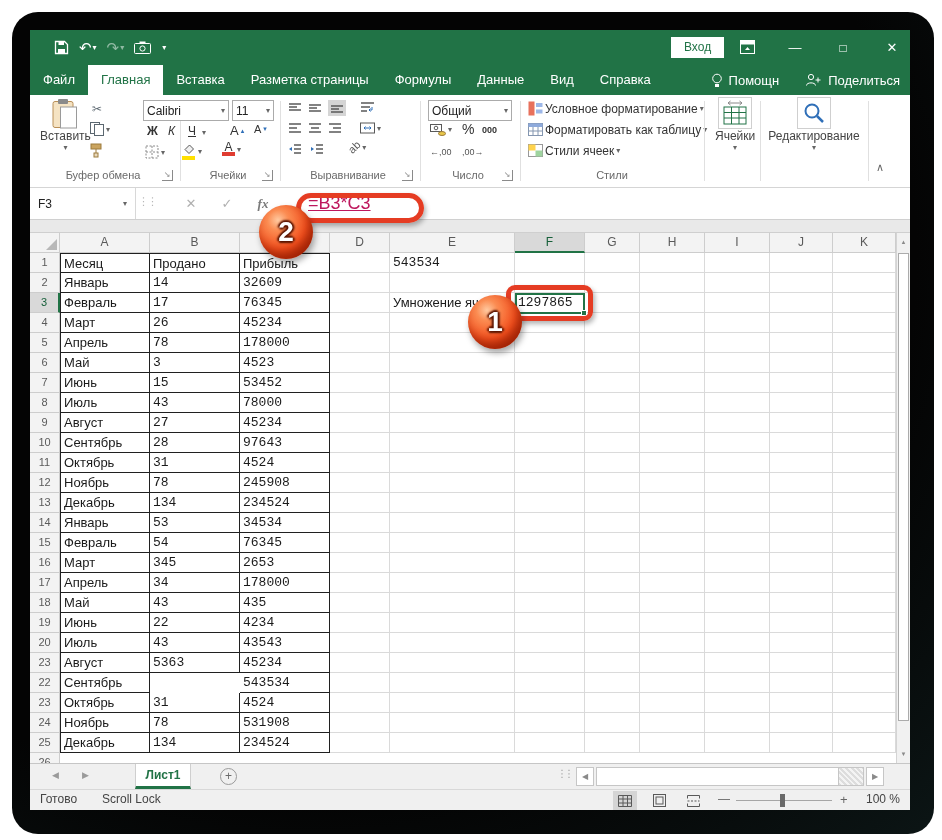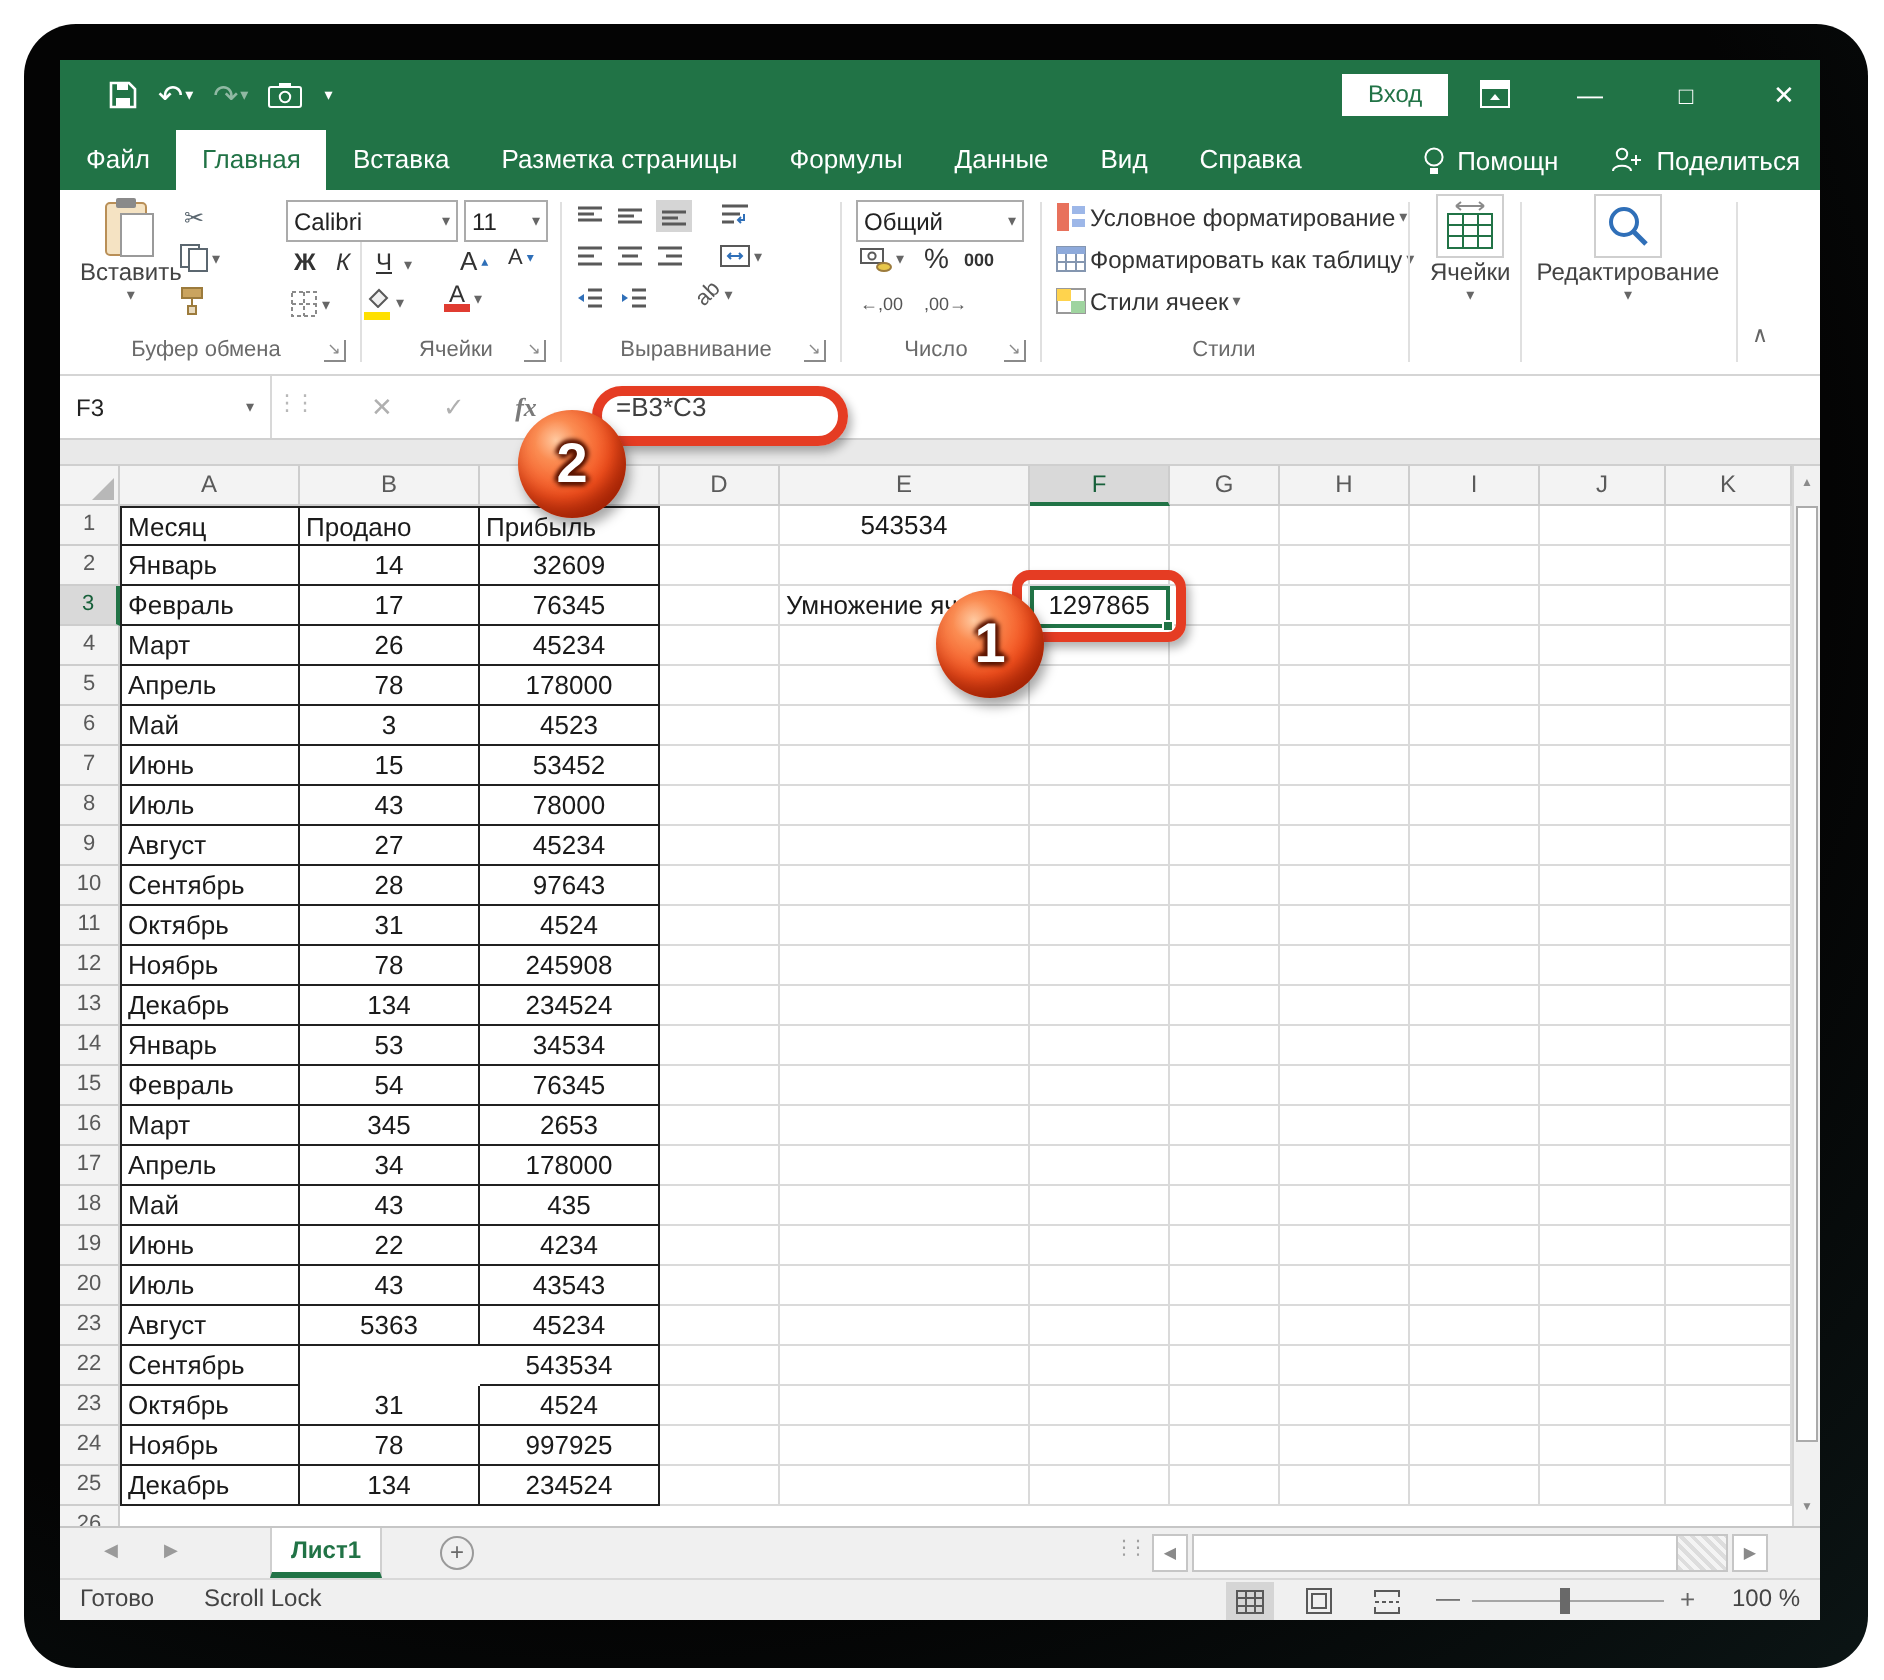--- a/index.html
+++ b/index.html
@@ -45,35 +45,35 @@
   .small9 { font-size:9px; color:#555; }
   .colorbar { display:block; width:13px; height:4px; margin-top:-1px; }
 
   
   .fbar { position:absolute; left:0; top:158px; width:880px; height:32px; background:#fff; border-bottom:1px solid #d0d0d0;padding-left:44px; }
   .namebox { position:absolute; left:0; top:0; width:106px; height:31px; border-right:1px solid #d8d8d8; display:flex; align-items:center; padding:0 8px; font-size:12px; color:#222; }
   .namebox .dd { margin-left:auto; font-size:8px; color:#666; }
   .fdots { position:absolute; left:108px; top:7px; color:#b8b8b8; font-size:11px; letter-spacing:-2px; }
   .fbtn { position:absolute; top:0; height:31px; width:30px; display:flex; align-items:center; justify-content:center; color:#b0b0b0; font-size:13px; }
   .fx { font-family:"Liberation Serif",serif; font-style:italic; font-weight:bold; color:#7a7a7a; }
-  .ftext { position:absolute; left:278px; top:0; height:31px; line-height:31px; font-size:13px; color:#404040; }
+  .ftext { position:absolute; left:278px; top:0; height:31px; line-height:31px; font-size:18px; color:#be185d;text-decoration:underline; }
   .fgap { position:absolute; left:0; top:190px; width:880px; height:13px; background:#e9e9e9; border-bottom:1px solid #cfcfcf; }
 
   
   .ghead { position:absolute; left:0; top:203px; width:866px; height:20px; display:flex; }
   .gbody { position:absolute; left:0; top:223px; width:866px; height:510px; overflow:hidden; }
   .grow { display:flex; height:20px; }
   .hc { background:#f3f3f3; border-right:1px solid #cdcdcd; border-bottom:1px solid #cdcdcd; font-size:12px; color:#5a5a5a; text-align:center; line-height:19px; height:20px; }
   .hc.sel { background:#d9d9d9; color:#17603a; border-bottom:2px solid #217346; }
   .rh { width:30px; background:#f3f3f3; border-right:1px solid #cdcdcd; border-bottom:1px solid #cdcdcd; font-size:11px; color:#5a5a5a; text-align:center; line-height:19px; }
   .rh.sel { background:#d9d9d9; color:#17603a; border-right:2px solid #217346; }
   .corner { position:relative; width:30px; }
   .corner::after { content:""; position:absolute; right:2px; bottom:2px; border-left:11px solid transparent; border-bottom:11px solid #b8b8b8; }
   .cell { height:20px; border-right:1px solid #dadada; border-bottom:1px solid #dadada; font-size:13px; color:#1a1a1a; padding:0 3px; line-height:19px; white-space:nowrap; overflow:hidden; background:#fff; }
-  .cell.num { text-align:center; }
+  .cell.num { text-align:left;font-family:Liberation Mono, monospace; }
   .cell.tbl { border-right:1px solid #202020; border-bottom:1px solid #202020; }
   .cell.tbl-left { border-left:1px solid #202020; }
   .cell.tbl-top { border-top:1px solid #202020; }
   .vscroll { position:absolute; left:866px; top:203px; width:14px; height:530px; background:#f1f1f1; border-left:1px solid #d4d4d4; }
   .vs-btn { position:absolute; left:0; width:13px; height:18px; background:#f1f1f1; color:#8a8a8a; font-size:6px; text-align:center; line-height:18px; }
   .vs-thumb { position:absolute; left:1px; top:20px; width:11px; height:468px; background:#fff; border:1px solid #ababab; }
 
   
   .f3sel { position:absolute; left:485px; top:263px; width:70px; height:21px; border:2px solid #217346; }
   .f3handle { position:absolute; left:551px; top:280px; width:6px; height:6px; background:#217346; border:1px solid #fff; }
@@ -772,21 +772,21 @@
           <div class="cell" style="width: 55px;"></div>
           <div class="cell" style="width: 65px;"></div>
           <div class="cell" style="width: 65px;"></div>
           <div class="cell" style="width: 63px;"></div>
           <div class="cell" style="width: 63px;"></div>
         </div>
         <div class="grow">
           <div class="rh">24</div>
           <div class="cell tbl tbl-left" style="width: 90px;">Ноябрь</div>
           <div class="cell tbl num" style="width: 90px;">78</div>
-          <div class="cell tbl num" style="width: 90px;">997925</div>
+          <div class="cell tbl num" style="width: 90px;">531908</div>
           <div class="cell" style="width: 60px;"></div>
           <div class="cell" style="width: 125px;"></div>
           <div class="cell" style="width: 70px;"></div>
           <div class="cell" style="width: 55px;"></div>
           <div class="cell" style="width: 65px;"></div>
           <div class="cell" style="width: 65px;"></div>
           <div class="cell" style="width: 63px;"></div>
           <div class="cell" style="width: 63px;"></div>
         </div>
         <div class="grow">

